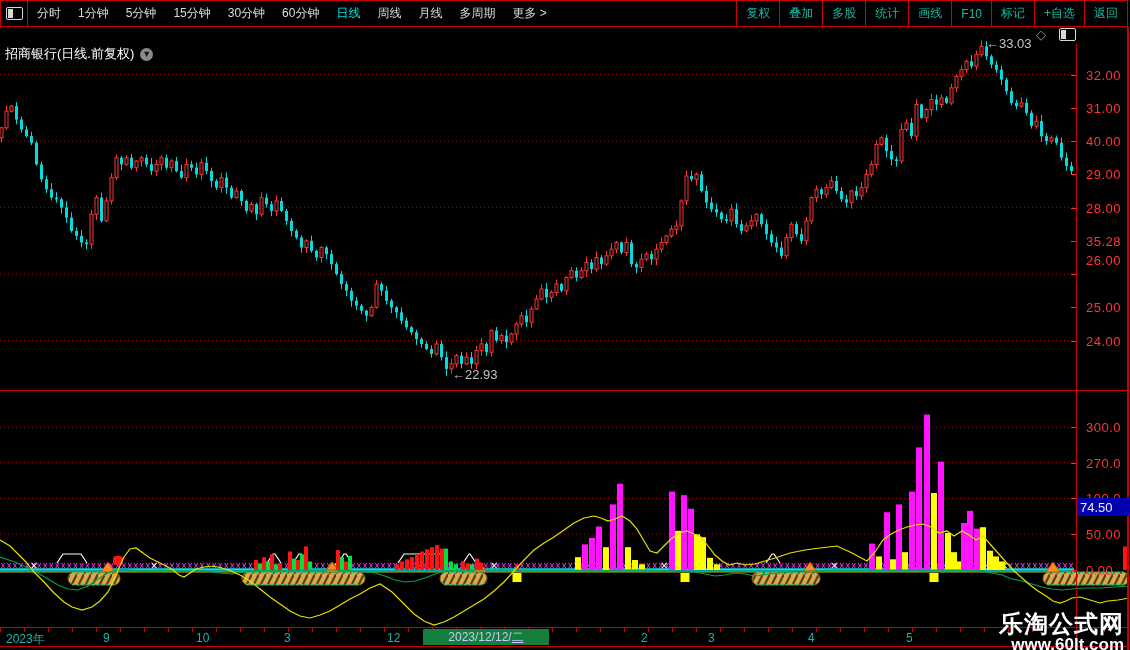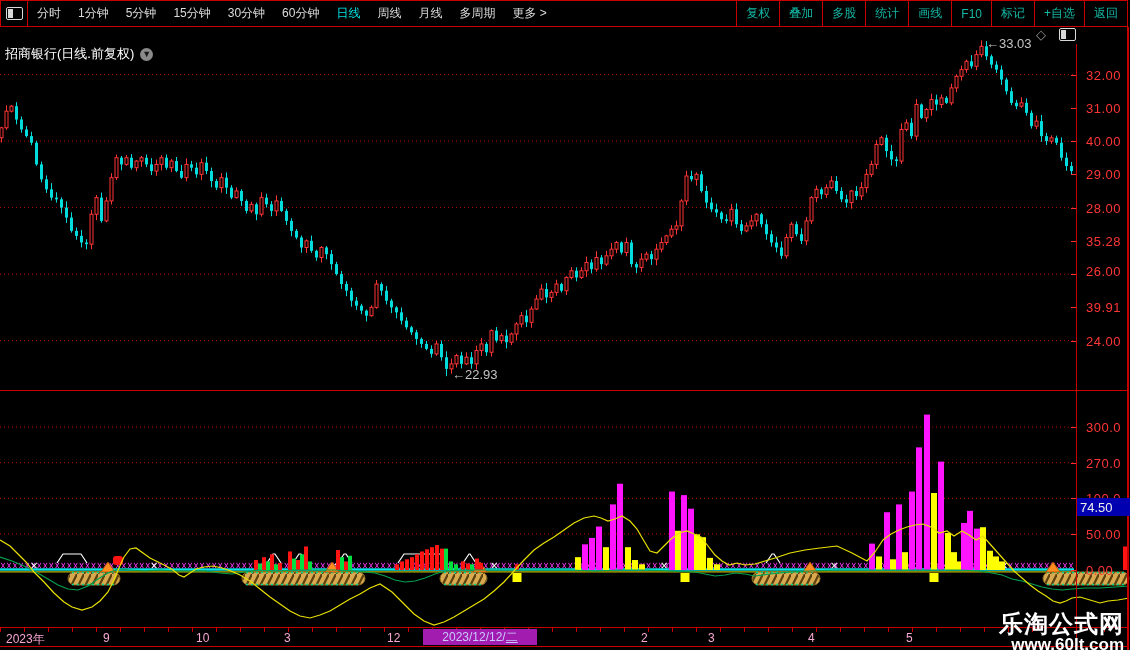--- a/index.html
+++ b/index.html
@@ -31,22 +31,22 @@
   .redline{background:#c80000;z-index:3;}
   .ylab{position:absolute;left:1086px;color:#ff3636;font-size:13px;z-index:3;letter-spacing:.5px;}
   .ytick{position:absolute;left:1071px;width:5px;height:1px;background:#ff3030;z-index:3;}
   #badge{left:1077px;top:498px;width:50px;height:18px;background:#0000b0;color:#efefef;font-size:13px;
          display:flex;align-items:center;padding-left:3px;z-index:4;}
   
   #datebar{left:0;top:627px;width:1128px;height:20px;border-top:1px solid #c80000;border-bottom:1px solid #c80000;
            box-sizing:border-box;z-index:3;}
   #dateticks{left:0;top:628px;width:1128px;height:4px;z-index:3;
              background:repeating-linear-gradient(to right,#c80000 0 1px,transparent 1px 24px);}
-  .dlab{position:absolute;top:631px;color:#f9a8d4;font-size:12px;z-index:3;white-space:nowrap;text-align:center;}
-  #datebox{left:423px;top:629px;width:114px;height:16px;background:#a21caf;color:#c9c9ff;font-size:12px;
+  .dlab{position:absolute;top:631px;color:#14b8a6;font-size:12px;z-index:3;white-space:nowrap;text-align:center;}
+  #datebox{left:423px;top:629px;width:126px;height:16px;background:#15803d;color:#c9c9ff;font-size:12px;
            display:flex;align-items:center;justify-content:center;z-index:4;white-space:nowrap;}
   #datebox u{text-decoration:underline;}
   
   #wm{right:6px;top:612px;text-align:right;color:#fff;font-weight:bold;line-height:1.02;z-index:6;}
   #wm .l1{font-size:24px;letter-spacing:1px;}
   #wm .l2{font-size:17px;}
   svg{position:absolute;left:0;top:0;z-index:1;}
 </style>
 </head>
 <body>
@@ -716,23 +716,23 @@
     <div class="ylab" style="top:100.85000000000002px">31.00</div>
     <div class="ytick" style="top:107.85000000000002px"></div>
     <div class="ylab" style="top:134.10000000000002px">40.00</div>
     <div class="ytick" style="top:141.10000000000002px"></div>
     <div class="ylab" style="top:167.35000000000002px">29.00</div>
     <div class="ytick" style="top:174.35000000000002px"></div>
     <div class="ylab" style="top:200.60000000000002px">28.00</div>
     <div class="ytick" style="top:207.60000000000002px"></div>
     <div class="ylab" style="top:233.85000000000002px">35.28</div>
     <div class="ytick" style="top:240.85000000000002px"></div>
-    <div class="ylab" style="top:264px">26.00</div>
+    <div class="ylab" style="top:253px">26.00</div>
     <div class="ytick" style="top:274.1px"></div>
-    <div class="ylab" style="top:300.35px">39.91</div>
+    <div class="ylab" style="top:300.35px">25.00</div>
     <div class="ytick" style="top:307.35px"></div>
     <div class="ylab" style="top:333.6px">24.00</div>
     <div class="ytick" style="top:340.6px"></div>
     <div class="ylab" style="top:420px">300.0</div>
     <div class="ytick" style="top:427px"></div>
     <div class="ylab" style="top:455.65000000000003px">270.0</div>
     <div class="ytick" style="top:462.65000000000003px"></div>
     <div class="ylab" style="top:491.3px">100.0</div>
     <div class="ytick" style="top:498.3px"></div>
     <div class="ylab" style="top:526.95px">50.00</div>

